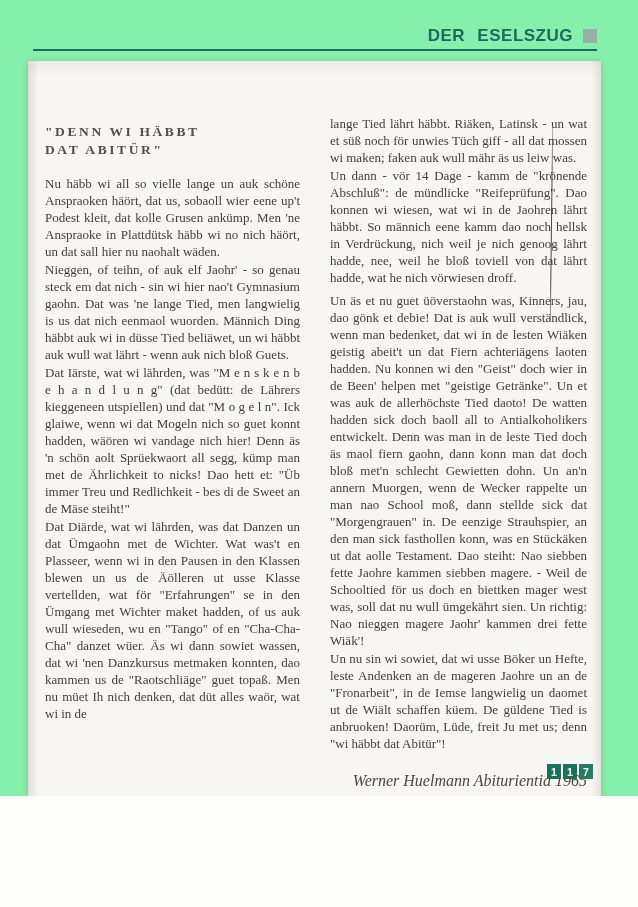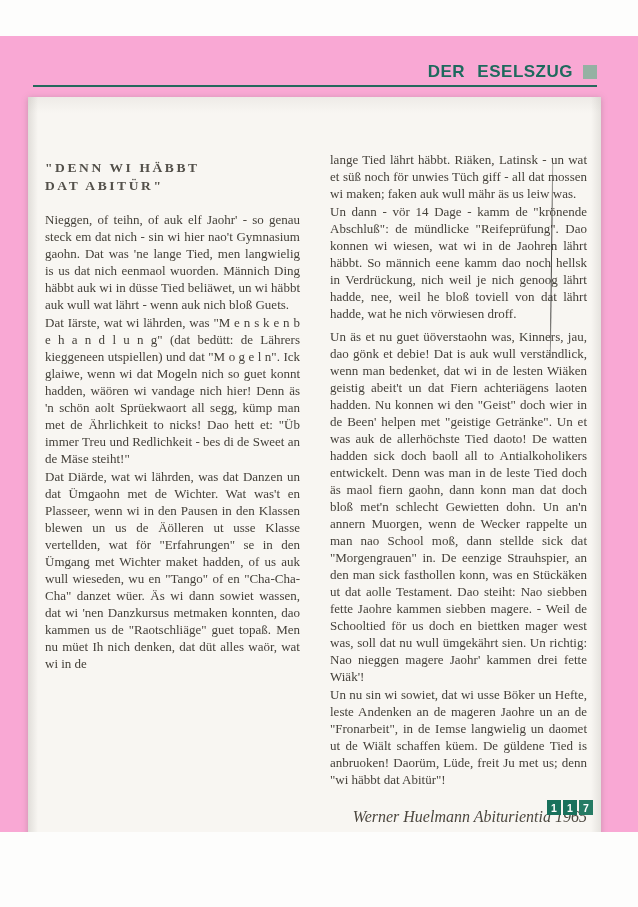--- a/index.html
+++ b/index.html
@@ -3,21 +3,21 @@
 <meta charset="utf-8">
 <style>
   html, body { margin: 0; padding: 0; }
   body {
     width: 638px; height: 907px;
     background: #fdfdfc;
     font-family: "Liberation Serif", serif;
   }
   .canvas {
     position: relative; width: 638px; height: 796px;
-    background: #f9a8d4; overflow: hidden; margin-top: 36px;
+    background: #86efac; overflow: hidden;
   }
 
   
   .top-header {
     position: absolute; top: 26px; right: 41px;
     display: flex; align-items: center; gap: 10px;
   }
   .header-title {
     font-family: "Liberation Sans", sans-serif;
     font-weight: bold; font-size: 17px;
@@ -114,20 +114,21 @@
   </header>
   <div class="header-rule"></div>
 
   <div class="scan-page">
 
     <div class="col col-left">
       <h1 class="article-title">
         <span class="title-line">"DENN WI HÄBBT</span>
         <span class="title-line">DAT ABITÜR"</span>
       </h1>
+      <p class="body-par">Nu häbb wi all so vielle lange un auk schöne Anspraoken häört, dat us, sobaoll wier eene up't Podest kleit, dat kolle Grusen ankümp. Men 'ne Anspraoke in Plattdütsk häbb wi no nich häört, un dat sall hier nu naohalt wäden.</p>
       <p class="body-par">Nieggen, of teihn, of auk elf Jaohr' - so genau steck em dat nich - sin wi hier nao't Gymnasium gaohn. Dat was 'ne lange Tied, men langwielig is us dat nich eenmaol wuorden. Männich Ding häbbt auk wi in düsse Tied beliäwet, un wi häbbt auk wull wat lährt - wenn auk nich bloß Guets.</p>
       <p class="body-par">Dat Iärste, wat wi lährden, was "M e n s k e n b e h a n d l u n g" (dat bedütt: de Lährers kieggeneen utspiellen) und dat "M o g e l n". Ick glaiwe, wenn wi dat Mogeln nich so guet konnt hadden, wäören wi vandage nich hier! Denn äs 'n schön aolt Sprüekwaort all segg, kümp man met de Ährlichkeit to nicks! Dao hett et: "Üb immer Treu und Redlichkeit - bes di de Sweet an de Mäse steiht!"</p>
       <p class="body-par">Dat Diärde, wat wi lährden, was dat Danzen un dat Ümgaohn met de Wichter. Wat was't en Plasseer, wenn wi in den Pausen in den Klassen blewen un us de Äölleren ut usse Klasse vertellden, wat för "Erfahrungen" se in den Ümgang met Wichter maket hadden, of us auk wull wieseden, wu en "Tango" of en "Cha-Cha-Cha" danzet wüer. Äs wi dann sowiet wassen, dat wi 'nen Danzkursus metmaken konnten, dao kammen us de "Raotschliäge" guet topaß. Men nu müet Ih nich denken, dat düt alles waör, wat wi in de</p>
     </div>
 
     <div class="col col-right">
       <p class="body-par">lange Tied lährt häbbt. Riäken, Latinsk - un wat et süß noch för unwies Tüch giff - all dat mossen wi maken; faken auk wull mähr äs us leiw was.</p>
       <p class="body-par">Un dann - vör 14 Dage - kamm de "krönende Abschluß": de mündlicke "Reifeprüfung". Dao konnen wi wiesen, wat wi in de Jaohren lährt häbbt. So männich eene kamm dao noch hellsk in Verdrückung, nich weil je nich genoog lährt hadde, nee, weil he bloß toviell von dat lährt hadde, wat he nich vörwiesen droff.</p>
       <p class="body-par par-gap">Un äs et nu guet üöverstaohn was, Kinners, jau, dao gönk et debie! Dat is auk wull verständlick, wenn man bedenket, dat wi in de lesten Wiäken geistig abeit't un dat Fiern achteriägens laoten hadden. Nu konnen wi den "Geist" doch wier in de Been' helpen met "geistige Getränke". Un et was auk de allerhöchste Tied daoto! De watten hadden sick doch baoll all to Antialkoholikers entwickelt. Denn was man in de leste Tied doch äs maol fiern gaohn, dann konn man dat doch bloß met'n schlecht Gewietten dohn. Un an'n annern Muorgen, wenn de Wecker rappelte un man nao School moß, dann stellde sick dat "Morgengrauen" in. De eenzige Strauhspier, an den man sick fasthollen konn, was en Stückäken ut dat aolle Testament. Dao steiht: Nao siebben fette Jaohre kammen siebben magere. - Weil de Schooltied för us doch en biettken mager west was, soll dat nu wull ümgekährt sien. Un richtig: Nao nieggen magere Jaohr' kammen drei fette Wiäk'!</p>
       <p class="body-par">Un nu sin wi sowiet, dat wi usse Böker un Hefte, leste Andenken an de mageren Jaohre un an de "Fronarbeit", in de Iemse langwielig un daomet ut de Wiält schaffen küem. De güldene Tied is anbruoken! Daorüm, Lüde, freit Ju met us; denn "wi häbbt dat Abitür"!</p>

